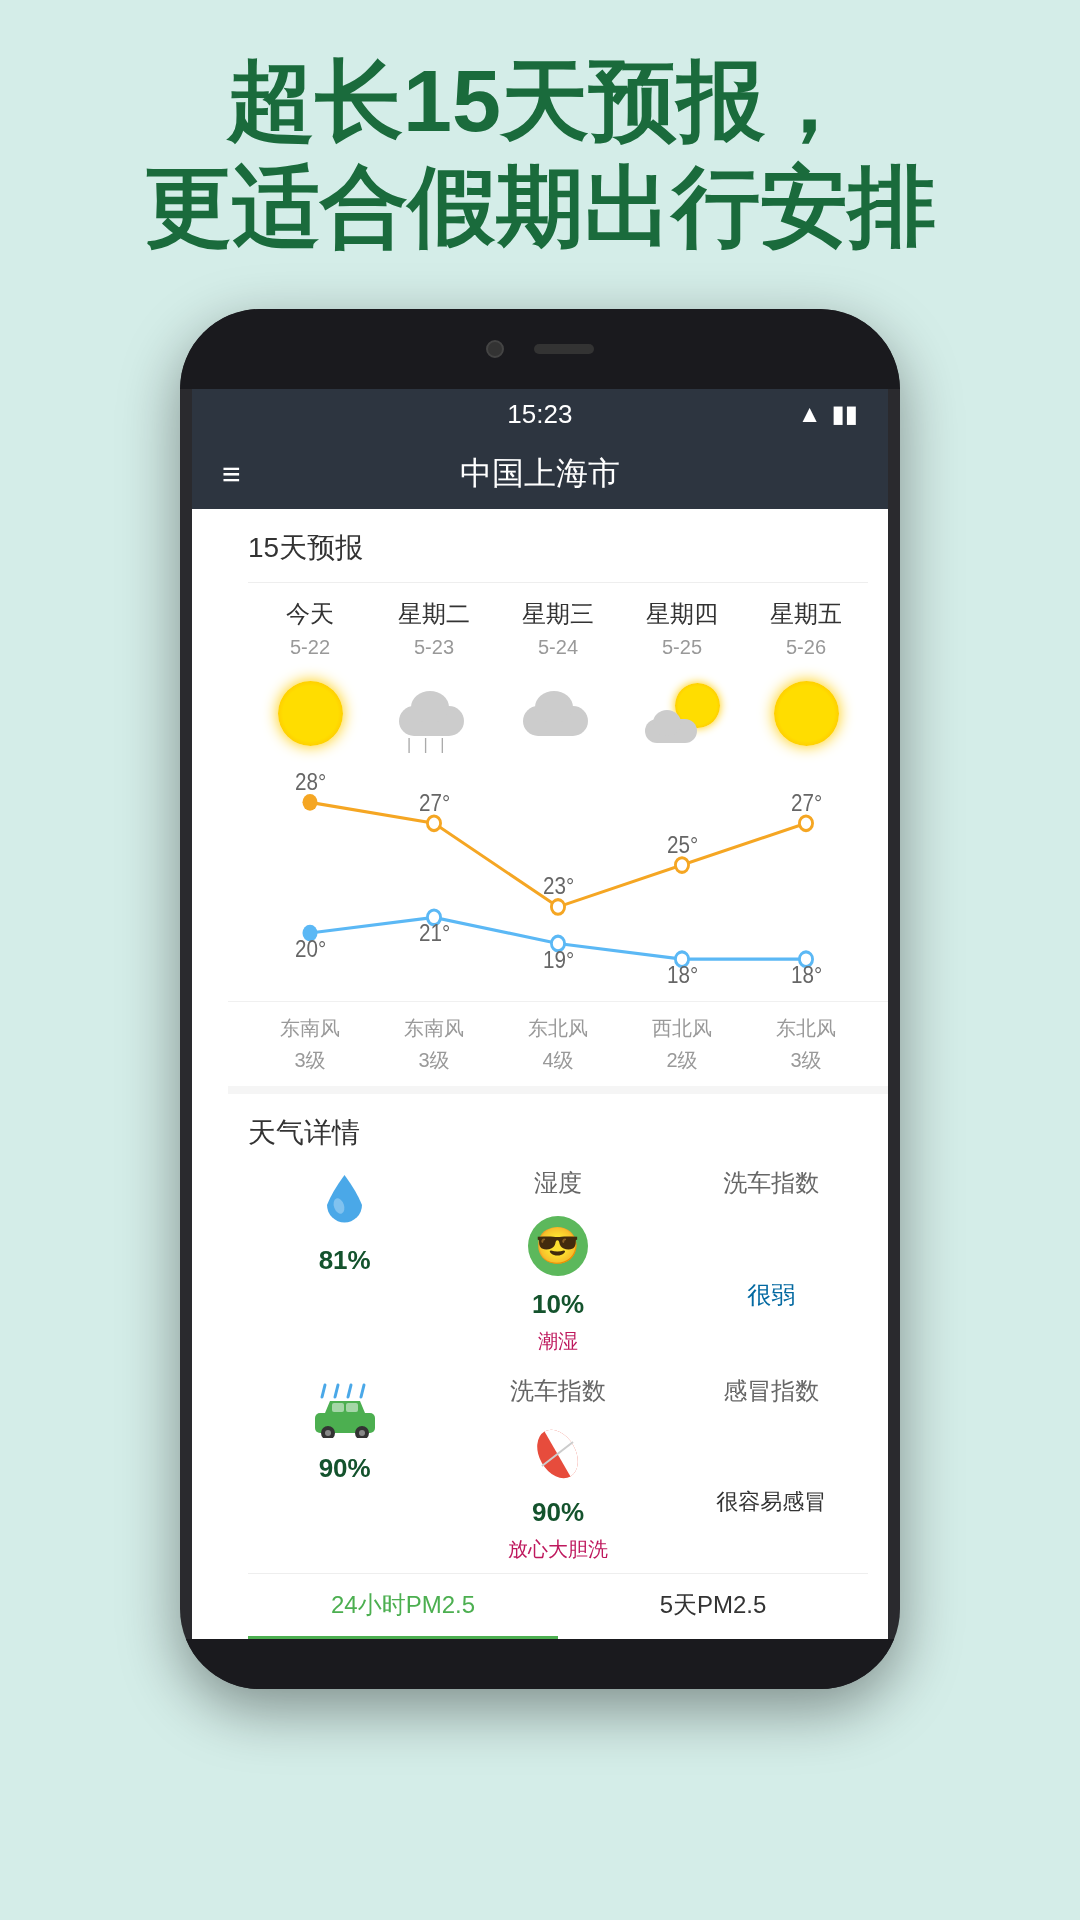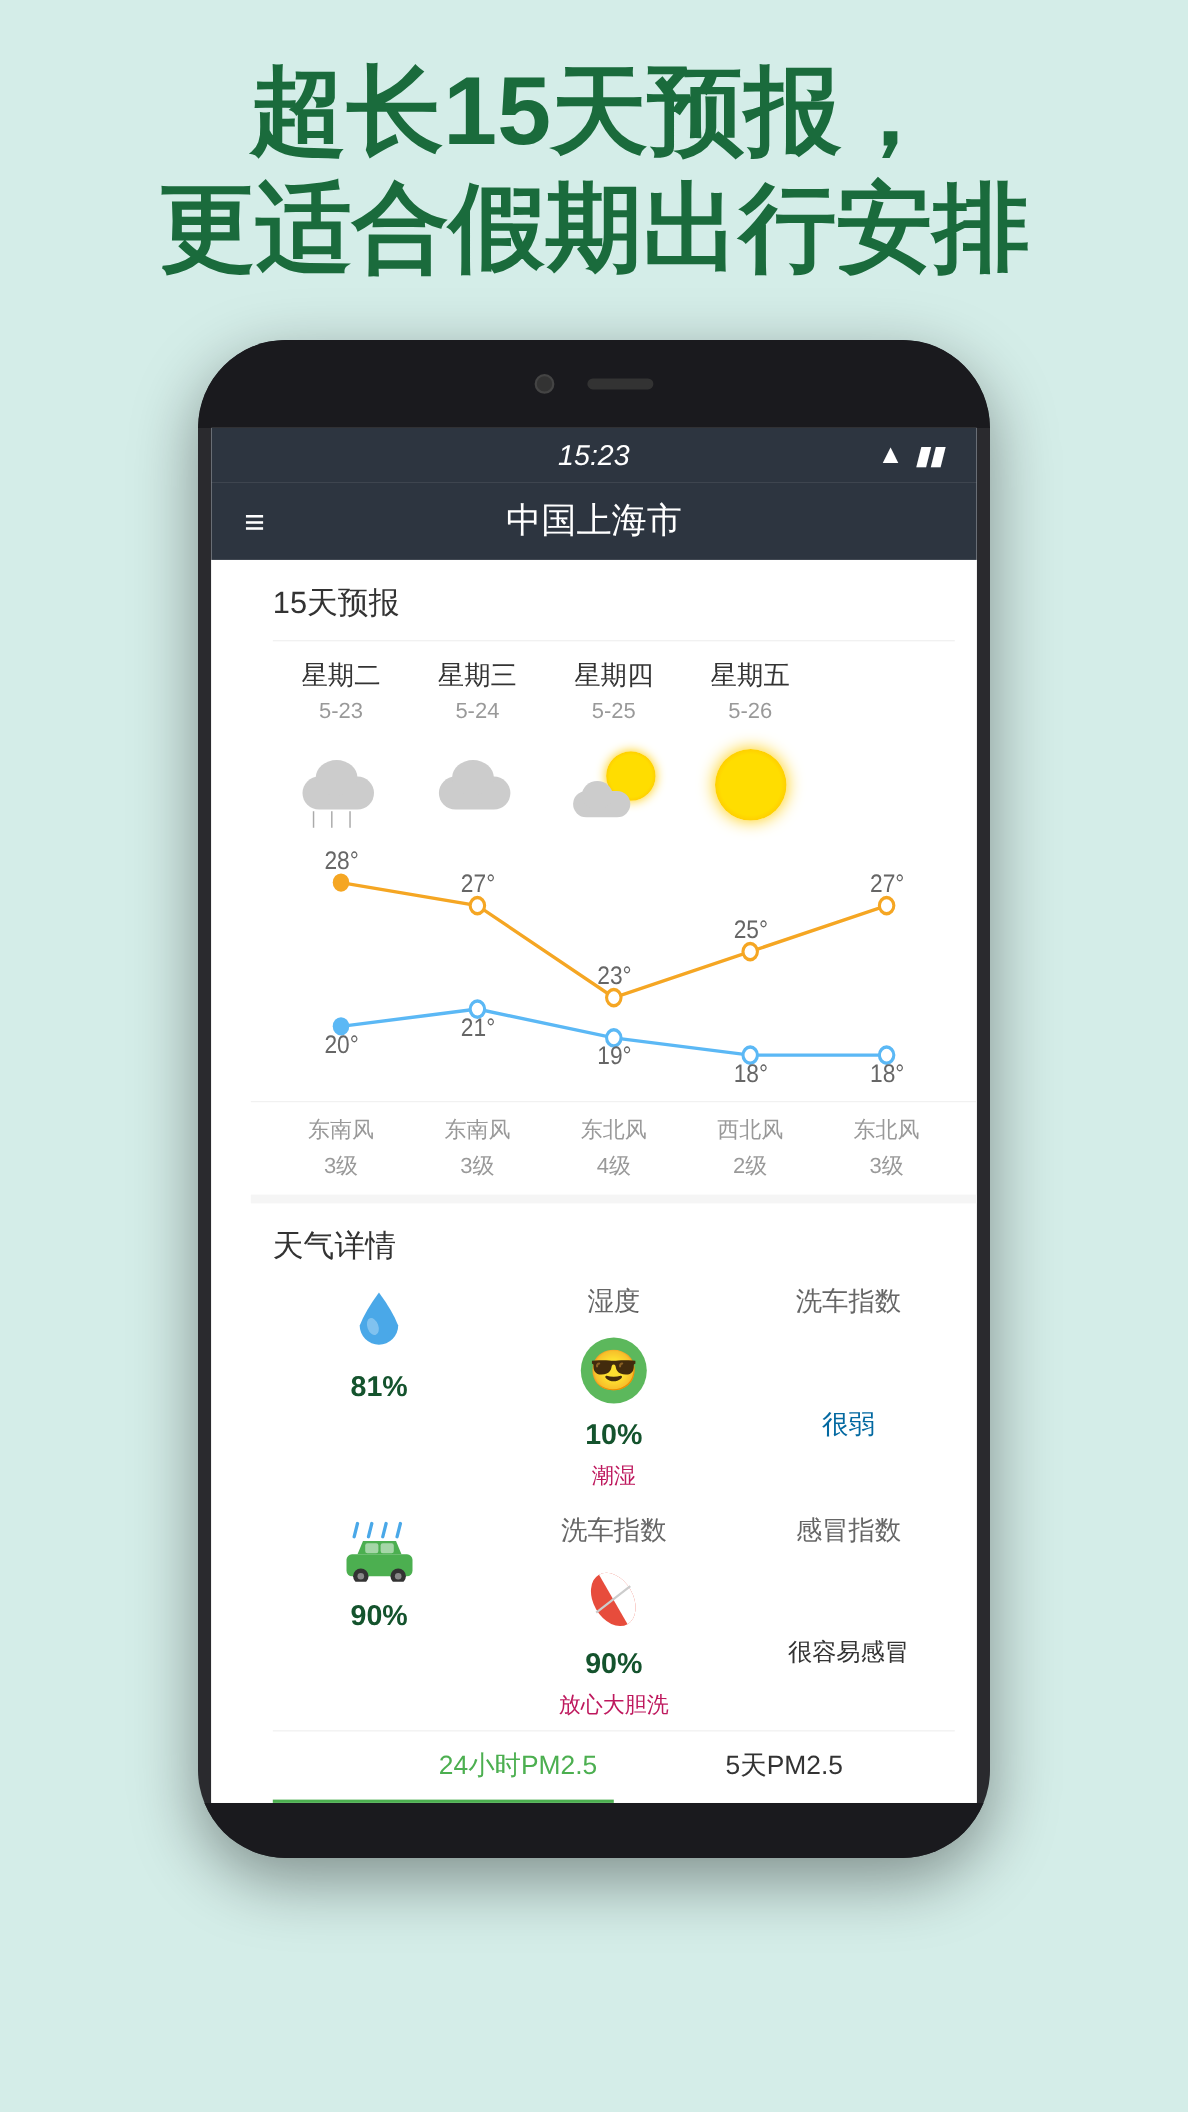--- a/index.html
+++ b/index.html
@@ -73,21 +73,20 @@
     
     .status-bar {
       background: #2d3540;
       height: 50px;
       display: flex;
       align-items: center;
       justify-content: space-between;
       padding: 0 30px;
       color: white;
       font-size: 24px;
-      font-style: italic;
     }
     .status-time { font-size: 26px; text-align: center; flex: 1; }
     .status-icons { display: flex; gap: 10px; align-items: center; }
     
     .app-bar {
       background: #2d3540;
       height: 70px;
       display: flex;
       align-items: center;
       justify-content: center;
@@ -290,21 +289,20 @@
     .pm-tab {
       text-align: center;
       padding: 15px;
       font-size: 24px;
       color: #333;
       border-bottom: 3px solid transparent;
     }
     .pm-tab.active {
       border-bottom-color: #4caf50;
       color: #4caf50;
-      text-align: right;
     }
 
     
     .phone-bottom {
       background: #1a1a1e;
       height: 50px;
       border-radius: 0 0 80px 80px;
       display: flex;
       align-items: center;
       justify-content: center;
@@ -341,20 +339,27 @@
         <span class="menu-icon">≡</span>
         <span class="app-bar-title">中国上海市</span>
       </div>
 
       <div class="screen-content">
 
         <div class="forecast-section">
           <div class="section-title">15天预报</div>
           <div class="forecast-grid">
 
+            <div class="forecast-day">
+              <div class="day-name">今天</div>
+              <div class="day-date">5-22</div>
+              <div class="weather-icon-wrapper">
+                <div class="sun-icon"></div>
+              </div>
+            </div>
 
             <div class="forecast-day">
               <div class="day-name">星期二</div>
               <div class="day-date">5-23</div>
               <div class="weather-icon-wrapper">
                 <div class="cloud-icon cloud-rain">
                   <div class="cloud-body"></div>
                   <div class="cloud-top"></div>
                 </div>
               </div>

